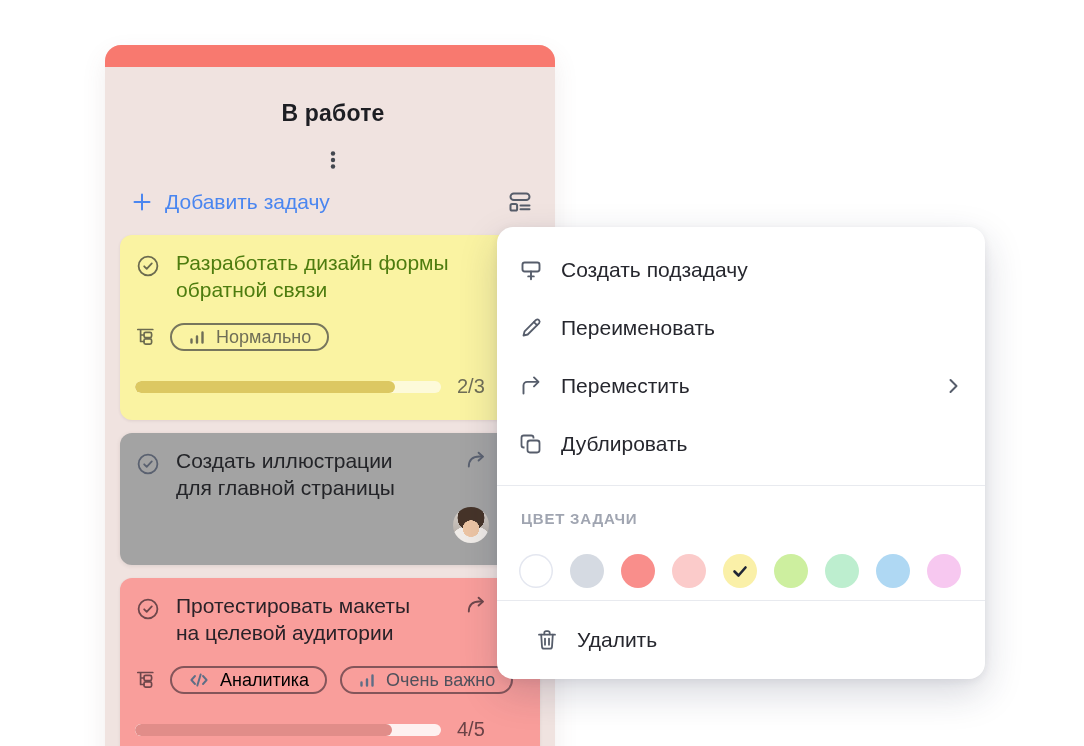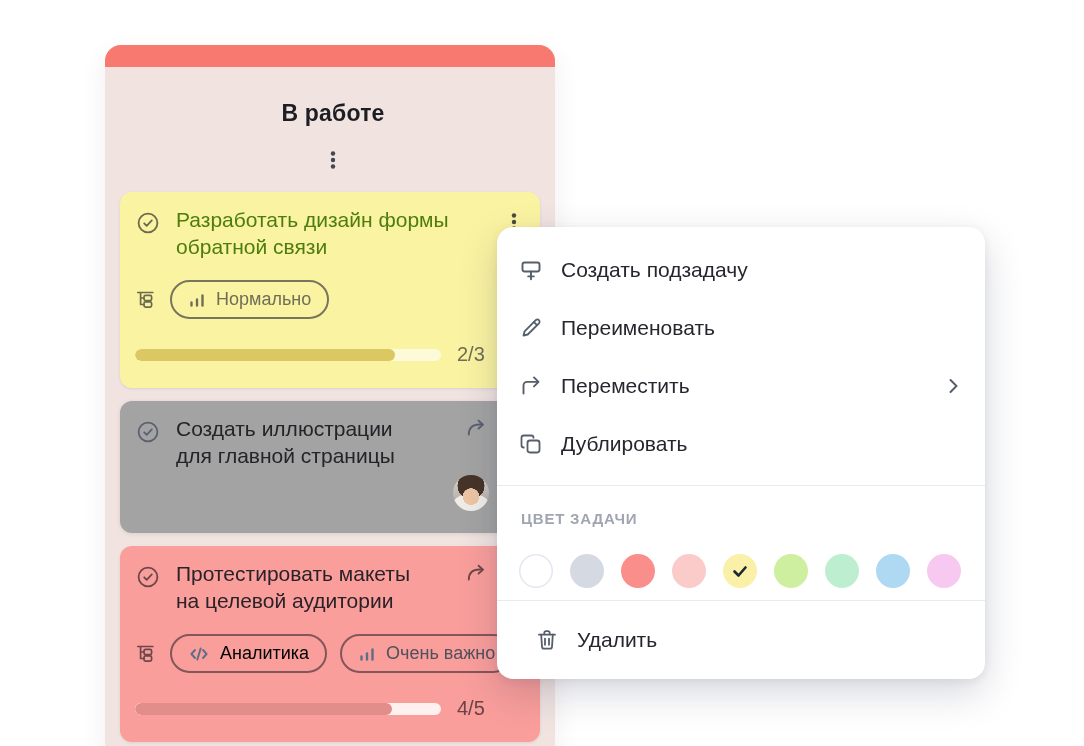--- a/index.html
+++ b/index.html
@@ -30,21 +30,21 @@
   .card-white{box-shadow:0 1px 4px rgba(70,60,60,.12);}
   .card-row1{display:flex;align-items:flex-start;gap:14px;}
   .check{margin-top:3px;flex:0 0 auto;}
   .card-title{flex:1;font-size:21px;line-height:27px;}
   .card-title span{display:block;}
   .t-max300 span{max-width:300px;}
   .t-max250 span{max-width:250px;}
   .t-max262 span{max-width:262px;}
   .row-icons{display:flex;align-items:flex-start;gap:12px;margin-top:2px;}
   .row2{display:flex;align-items:center;gap:13px;margin-top:20px;padding-left:1px;}
-  .badge{display:inline-flex;align-items:center;gap:10px;height:39px;padding:0 16px;
+  .badge{display:inline-flex;align-items:center;gap:10px;height:28px;padding:0 16px;
          border:2px solid;border-radius:21px;font-size:18px;white-space:nowrap;background:transparent;}
   .row3{display:flex;align-items:center;margin-top:24px;padding-left:1px;}
   .track{flex:0 0 306px;height:12px;border-radius:6px;overflow:hidden;}
   .fill{height:100%;border-radius:6px;}
   .progress-label{margin-left:16px;font-size:20px;}
   .avatar-row{display:flex;justify-content:flex-end;padding-right:39px;margin-top:6px;}
   .avatar{width:36px;height:36px;border-radius:50%;border:none;padding:0;cursor:pointer;
     background:
       radial-gradient(circle at 50% 60%, #ecc5a4 0 29%, rgba(0,0,0,0) 30%),
       radial-gradient(circle at 50% 30%, #463429 0 43%, rgba(0,0,0,0) 44%),
@@ -83,20 +83,39 @@
       <span>
         <svg width="24" height="24" viewBox="0 0 24 24" fill="currentColor">
           <circle cx="12" cy="5.5" r="2.2"></circle>
             <circle cx="12" cy="12" r="2.2"></circle>
             <circle cx="12" cy="18.5" r="2.2"></circle>
         </svg>
       </span>
     </button>
   </div>
 
+  <div class="add-row">
+    <button class="add-btn" style="color: rgb(74, 134, 240);">
+      <span>
+        <svg width="22" height="22" viewBox="0 0 22 22" fill="none" stroke="currentColor" stroke-width="2" stroke-linecap="round">
+          <path d="M11 3.5v15M3.5 11h15"></path>
+        </svg>
+      </span>
+      <span>Добавить задачу</span>
+    </button>
+    <button class="icon-btn view-btn">
+      <span>
+        <svg width="26" height="26" viewBox="0 0 26 26" fill="none" stroke="currentColor" stroke-width="2">
+          <rect x="3.5" y="4.5" width="19" height="6.6" rx="3.3"></rect>
+          <rect x="3.5" y="15" width="6.6" height="6.6" rx="1.6"></rect>
+          <path d="M13.5 16.6h9M13.5 20.2h9" stroke-linecap="round"></path>
+        </svg>
+      </span>
+    </button>
+  </div>
 
   <div class="cards">
 
     <article class="card" style="background-color: rgb(250, 243, 162);">
       <div class="card-row1">
         <button class="icon-btn check" style="color: rgb(107, 106, 79);">
           <span>
             <svg width="24" height="24" viewBox="0 0 24 24" fill="none" stroke="currentColor" stroke-width="1.8" stroke-linecap="round" stroke-linejoin="round">
               <circle cx="12" cy="12" r="9.4"></circle>
                 <path d="M8.2 12.3l2.5 2.5 5.1-5.4"></path>

